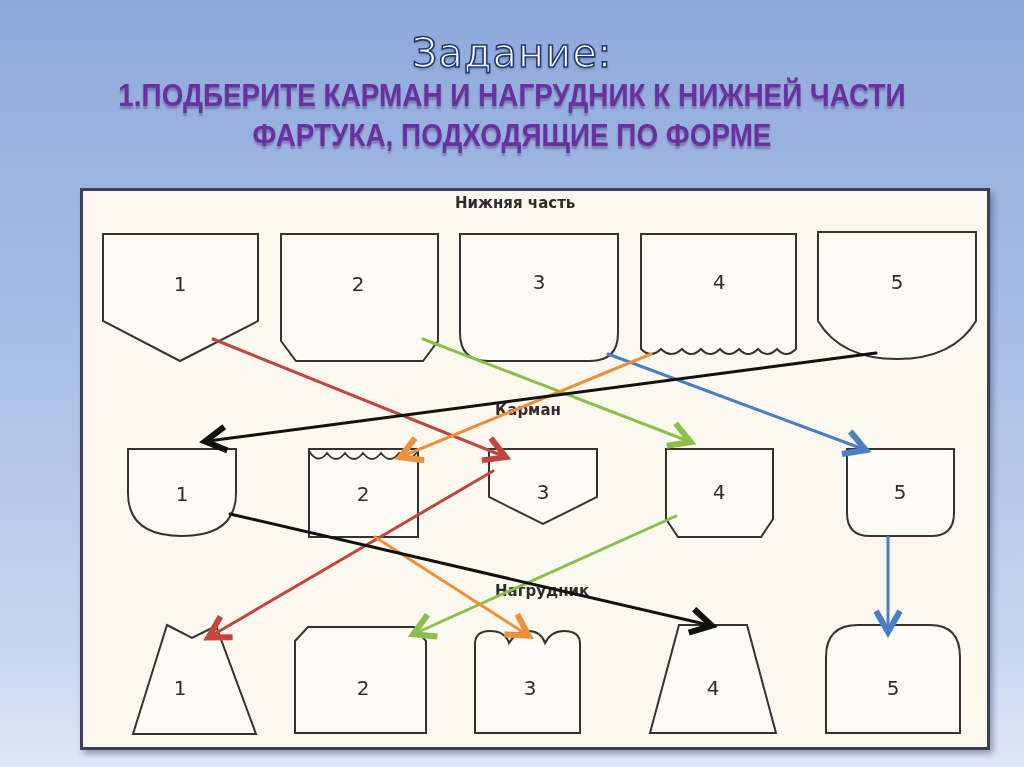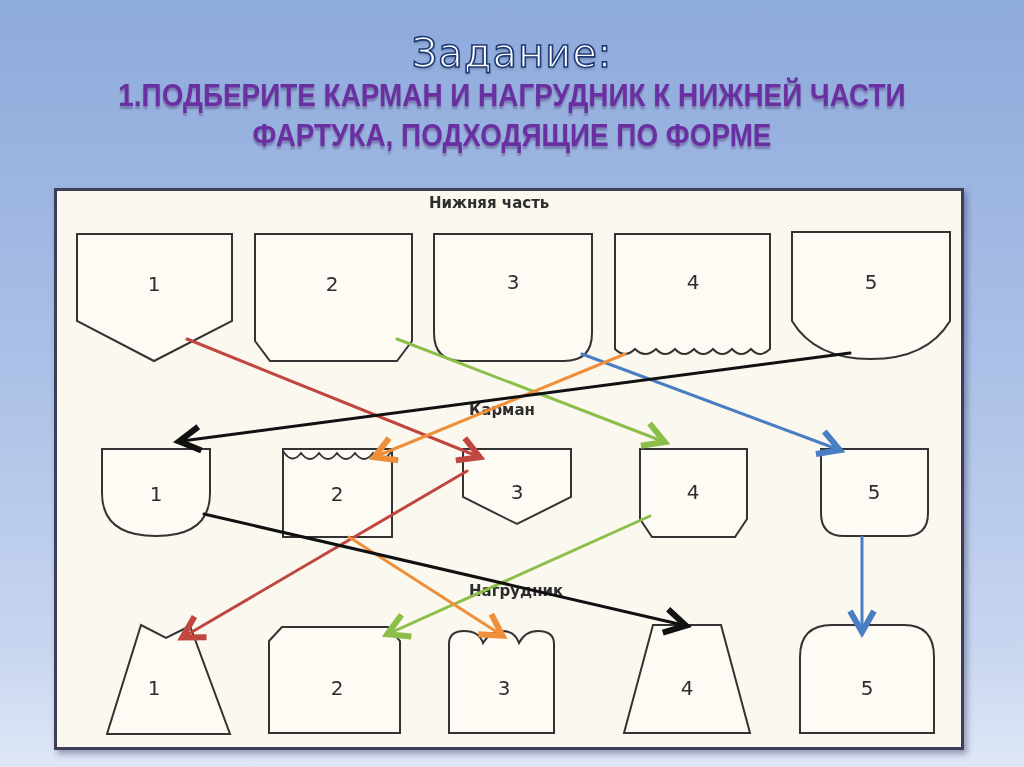--- a/index.html
+++ b/index.html
@@ -20,21 +20,21 @@
     text-shadow: 0 2px 3px rgba(0,0,0,0.25);
   }
   .title-sub {
     font-family: "Liberation Sans", sans-serif;
     font-weight:bold; font-size:31px; color:#6a2fa0;
     line-height:40px; letter-spacing:0px;
     text-shadow: 0 3px 2px rgba(60,30,90,0.35);
     transform: scaleX(0.9);
   }
   .board {
-    position:absolute; left:54px; top:188px; width:904px; height:556px;
+    position:absolute; left:80px; top:188px; width:904px; height:556px;
     background:#fbf8ef;
     border:3px solid #3e3e5a;
     box-shadow: 3px 4px 6px rgba(40,40,80,0.4);
   }
   .board svg { position:absolute; left:0; top:0; }
   .shape { fill:#fdfbf4; stroke:#333; stroke-width:2; }
   .num { font-family:"DejaVu Sans", sans-serif; font-size:20px; fill:#2d2d2d; text-anchor:middle; }
   .sec { font-family:"DejaVu Sans", sans-serif; font-size:15px; fill:#2d2d2d; font-weight:bold; }
 </style>
 </head>

